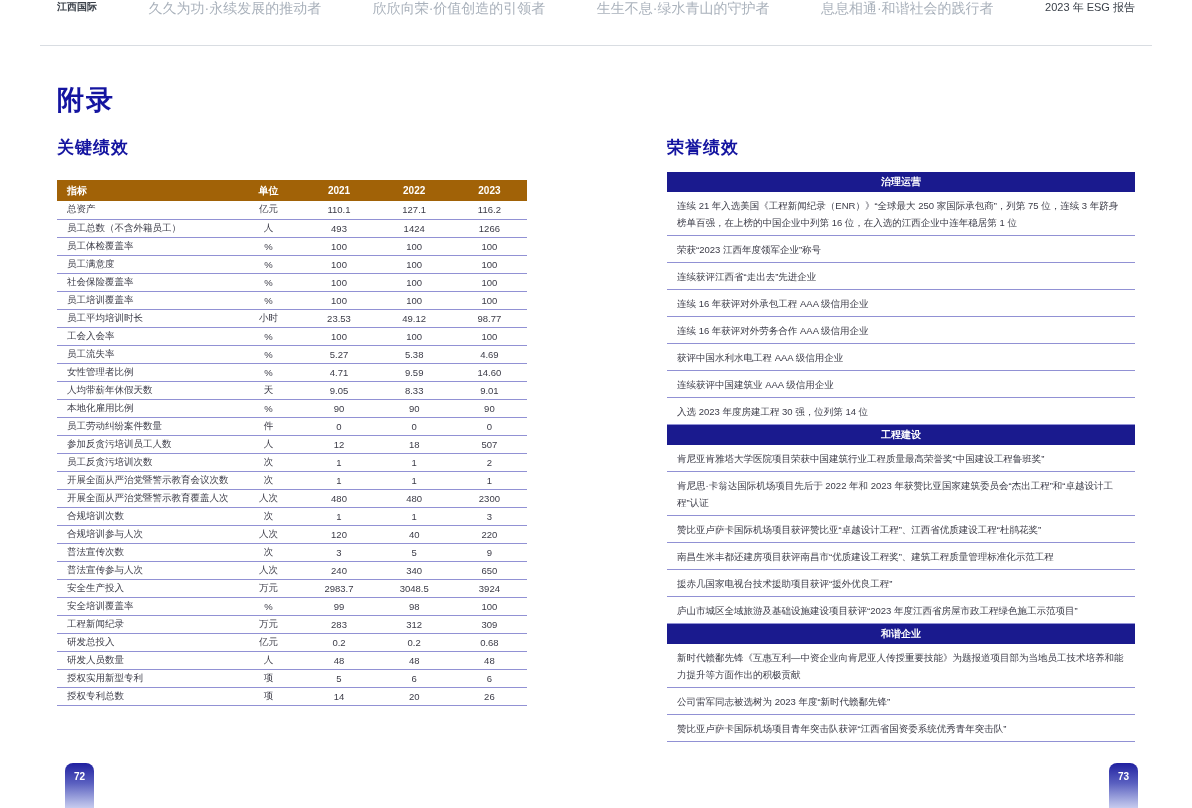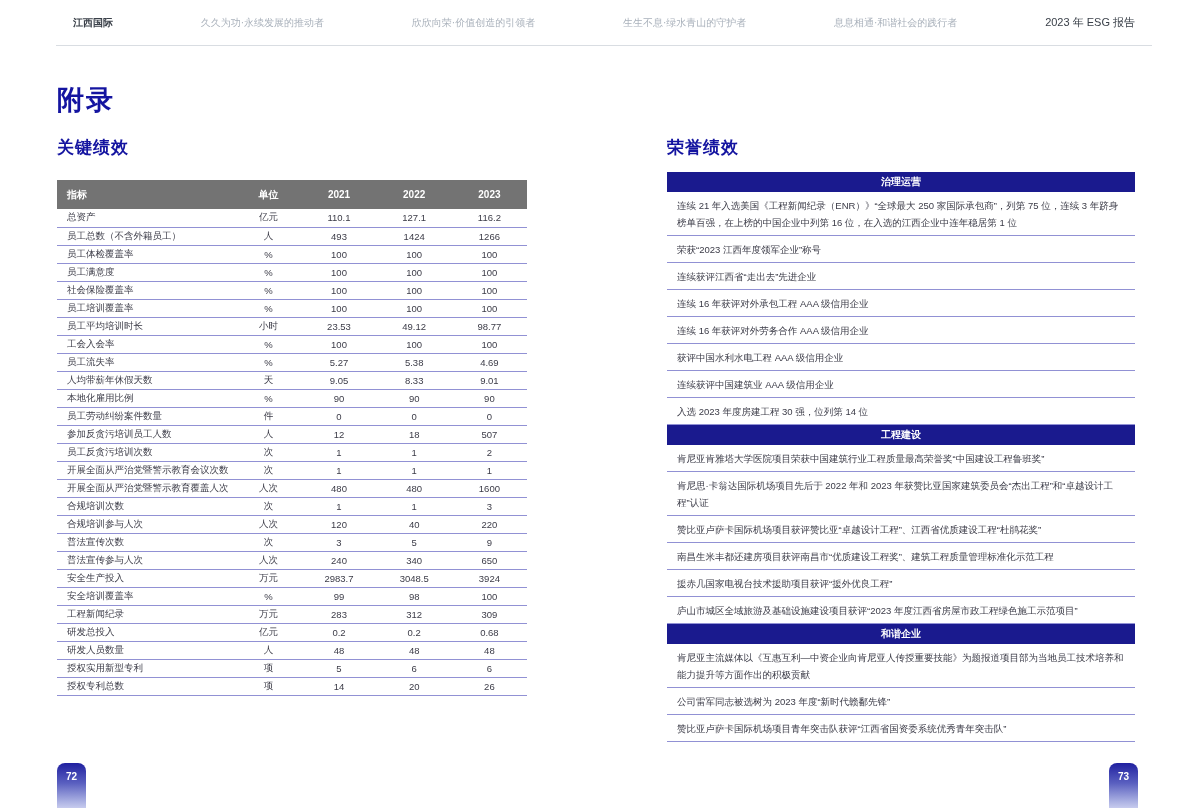--- a/index.html
+++ b/index.html
@@ -4,26 +4,26 @@
 <style>
   * { margin:0; padding:0; box-sizing:border-box; }
   html,body { background:#ffffff; }
   body { font-family:"Liberation Sans","DejaVu Sans",sans-serif; }
   .page {
     position:relative; width:1192px; height:808px; background:#ffffff;
     overflow:hidden;
   }
   
   .top-bar {
-    position:absolute; left:56px; right:40px; top:0; height:46px;
-    display:flex; align-items:center; justify-content:space-between;
+    position:absolute; left:40px; right:40px; top:0; height:46px;
+    display:flex; justify-content:space-between;
     border-bottom:1px solid #d9dde2; padding:0 17px;
   }
   .brand { font-size:10px; font-weight:bold; color:#3a4049; }
-  .nav-item { font-size:10px; color:#a9b1bb; }
+  .nav-item { font-size:14px; color:#a9b1bb; }
   .report-label { font-size:11px; font-weight:normal; color:#3a4049; }
   
   .appendix-title {
     position:absolute; left:57px; top:82px;
     font-size:27px; font-weight:bold; color:#1414a0; letter-spacing:2px;
   }
   .section-title {
     position:absolute; top:136px;
     font-size:17px; font-weight:bold; color:#1414a0; letter-spacing:1px;
   }
@@ -31,22 +31,22 @@
   .section-title.right { left:667px; }
   
   .kpi-table-wrap { position:absolute; left:57px; top:180px; width:470px; }
   table.kpi { width:100%; border-collapse:collapse; table-layout:fixed; }
   table.kpi col.c0 { width:38%; }
   table.kpi col.c1 { width:14%; }
   table.kpi col.c2 { width:16%; }
   table.kpi col.c3 { width:16%; }
   table.kpi col.c4 { width:16%; }
   table.kpi thead th {
-    background:#737373; color:#ffffff; font-size:10px; font-weight:bold;
-    height:29px; text-align:center; vertical-align:middle;
+    background:#a16207; color:#ffffff; font-size:10px; font-weight:bold;
+    height:21px; text-align:center; vertical-align:middle;
   }
   table.kpi thead th.h-label { text-align:left; padding-left:10px; }
   table.kpi tbody td {
     height:18px; font-size:9.5px; color:#3b3b47;
     border-bottom:1px solid #9191d4; text-align:center; vertical-align:middle;
   }
   table.kpi tbody td.c-label { text-align:left; padding-left:10px; }
   
   .honors-wrap { position:absolute; left:667px; top:172px; width:468px; }
   .honor-header {
@@ -57,21 +57,21 @@
     font-size:9.5px; color:#3b3b47; line-height:17px;
     padding:4.5px 10px; border-bottom:1px solid #9191d4;
   }
   
   .page-tab {
     position:absolute; bottom:0; width:29px; height:45px;
     border-radius:8px 8px 0 0; text-align:center;
     background:linear-gradient(180deg,#2020a0 0%,#5a60c0 45%,#aab0e2 85%,#c7cbee 100%);
     color:#ffffff; font-size:10px; font-weight:bold; padding-top:8px;
   }
-  .page-tab.left  { left:57px; }
+  .page-tab.left  { left:65px; }
   .page-tab.right { left:1109px; }
 </style>
 </head>
 <body>
 
 <div class="page">
 
   <div class="top-bar">
     <span class="brand">江西国际</span>
     <span class="nav-item">久久为功·永续发展的推动者</span>
@@ -161,20 +161,27 @@
             <td class="c-num">100</td>
           </tr>
           <tr>
             <td class="c-label">员工流失率</td>
             <td class="c-num">%</td>
             <td class="c-num">5.27</td>
             <td class="c-num">5.38</td>
             <td class="c-num">4.69</td>
           </tr>
           <tr>
+            <td class="c-label">女性管理者比例</td>
+            <td class="c-num">%</td>
+            <td class="c-num">4.71</td>
+            <td class="c-num">9.59</td>
+            <td class="c-num">14.60</td>
+          </tr>
+          <tr>
             <td class="c-label">人均带薪年休假天数</td>
             <td class="c-num">天</td>
             <td class="c-num">9.05</td>
             <td class="c-num">8.33</td>
             <td class="c-num">9.01</td>
           </tr>
           <tr>
             <td class="c-label">本地化雇用比例</td>
             <td class="c-num">%</td>
             <td class="c-num">90</td>
@@ -207,21 +214,21 @@
             <td class="c-num">次</td>
             <td class="c-num">1</td>
             <td class="c-num">1</td>
             <td class="c-num">1</td>
           </tr>
           <tr>
             <td class="c-label">开展全面从严治党暨警示教育覆盖人次</td>
             <td class="c-num">人次</td>
             <td class="c-num">480</td>
             <td class="c-num">480</td>
-            <td class="c-num">1600</td>
+            <td class="c-num">2300</td>
           </tr>
           <tr>
             <td class="c-label">合规培训次数</td>
             <td class="c-num">次</td>
             <td class="c-num">1</td>
             <td class="c-num">1</td>
             <td class="c-num">3</td>
           </tr>
           <tr>
             <td class="c-label">合规培训参与人次</td>
@@ -308,21 +315,21 @@
       <div class="honor-item">连续获评中国建筑业 AAA 级信用企业</div>
       <div class="honor-item">入选 2023 年度房建工程 30 强，位列第 14 位</div>
       <div class="honor-header">工程建设</div>
       <div class="honor-item">肯尼亚肯雅塔大学医院项目荣获中国建筑行业工程质量最高荣誉奖“中国建设工程鲁班奖”</div>
       <div class="honor-item">肯尼思·卡翁达国际机场项目先后于 2022 年和 2023 年获赞比亚国家建筑委员会“杰出工程”和“卓越设计工程”认证</div>
       <div class="honor-item">赞比亚卢萨卡国际机场项目获评赞比亚“卓越设计工程”、江西省优质建设工程“杜鹃花奖”</div>
       <div class="honor-item">南昌生米丰都还建房项目获评南昌市“优质建设工程奖”、建筑工程质量管理标准化示范工程</div>
       <div class="honor-item">援赤几国家电视台技术援助项目获评“援外优良工程”</div>
       <div class="honor-item">庐山市城区全域旅游及基础设施建设项目获评“2023 年度江西省房屋市政工程绿色施工示范项目”</div>
       <div class="honor-header">和谐企业</div>
-      <div class="honor-item">肯尼亚主流媒体以《互惠互利—中资企业向肯尼亚人传授重要技能》为题报道项目部为当地员工技术培养和能力提升等方面作出的积极贡献</div>
+      <div class="honor-item">新时代赣鄱先锋《互惠互利—中资企业向肯尼亚人传授重要技能》为题报道项目部为当地员工技术培养和能力提升等方面作出的积极贡献</div>
       <div class="honor-item">公司雷军同志被选树为 2023 年度“新时代赣鄱先锋”</div>
       <div class="honor-item">赞比亚卢萨卡国际机场项目青年突击队获评“江西省国资委系统优秀青年突击队”</div>
     </div>
 
   <div class="page-tab left">72</div>
   <div class="page-tab right">73</div>
 
 </div>
 
 </body></html>

